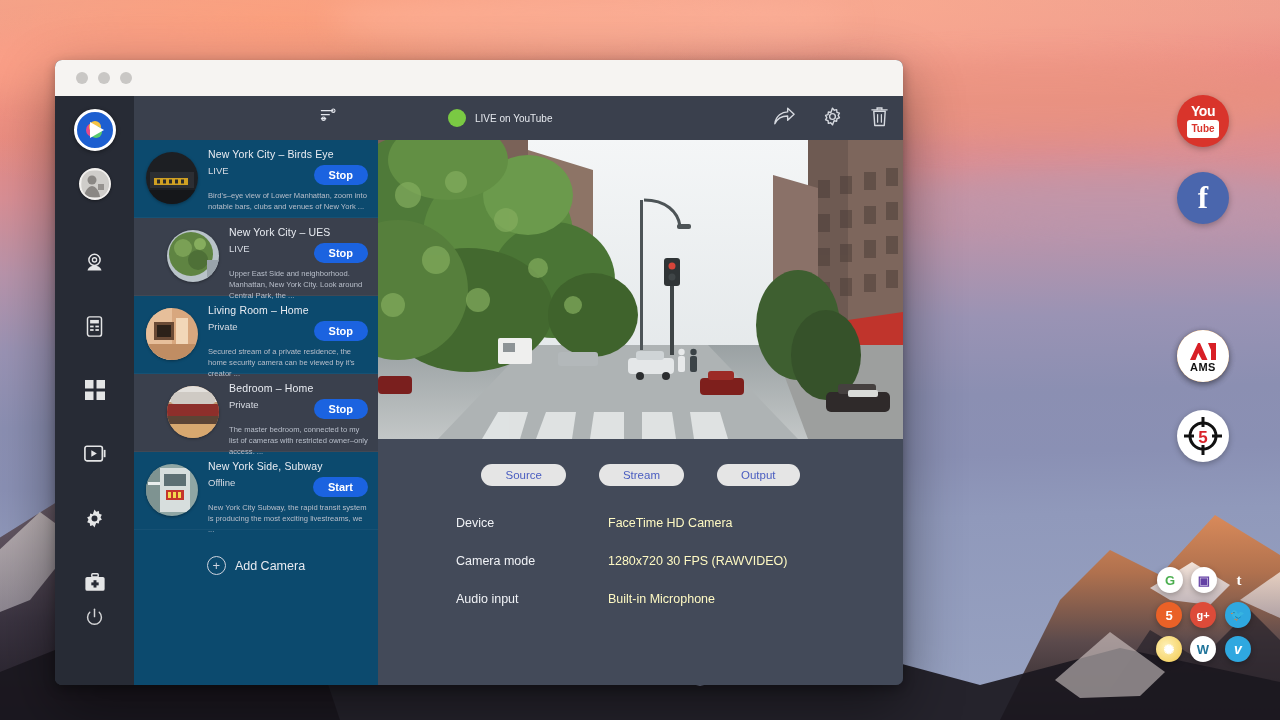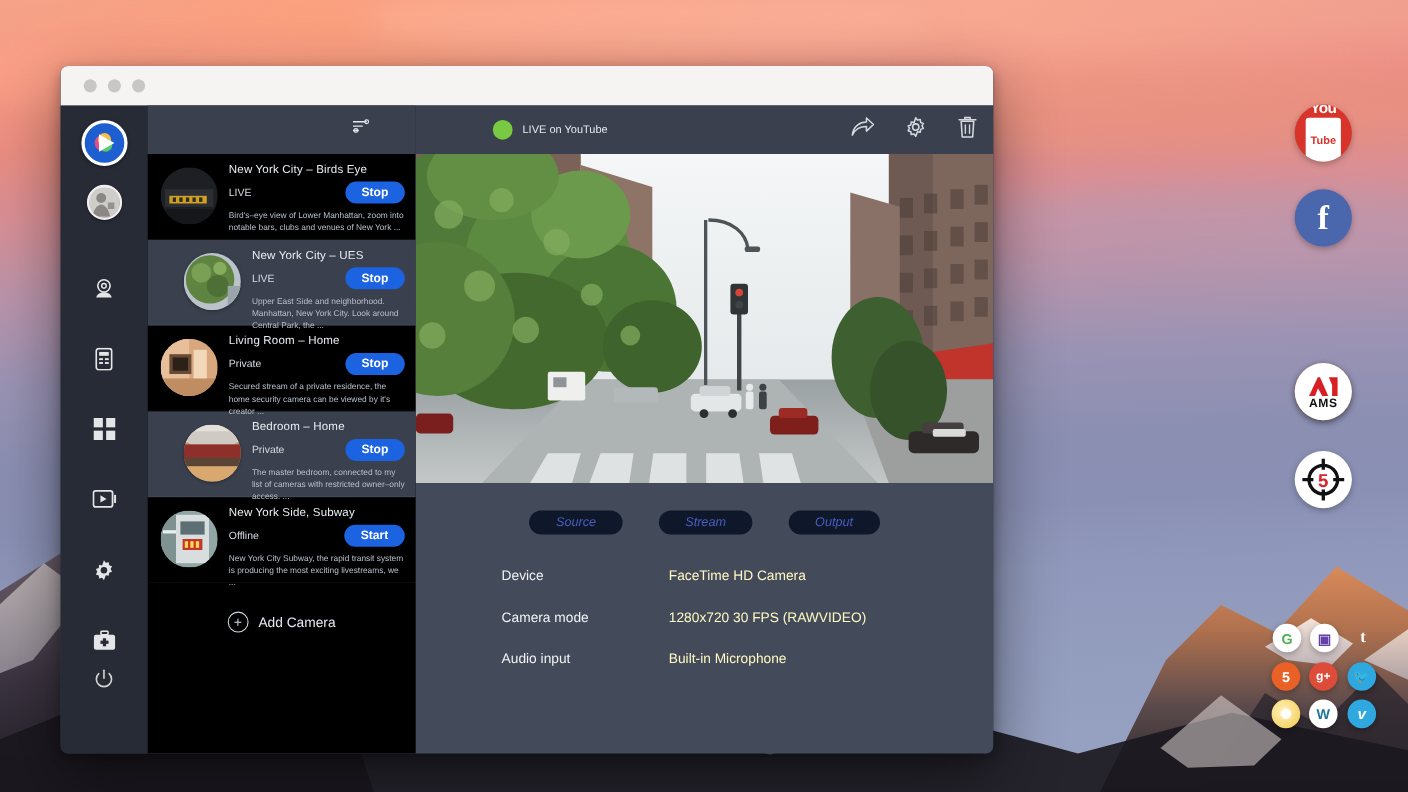--- a/index.html
+++ b/index.html
@@ -39,21 +39,21 @@
   .desk-icon.big { width: 52px; height: 52px; }
   .desk-icon.sm  { width: 26px; height: 26px; font-size: 13px; }
 
   .yt-badge {
     display:flex; flex-direction:column; align-items:center; justify-content:center;
     line-height: 1; font-family: "Liberation Sans", sans-serif;
   }
   .yt-badge .y1 { font-size: 14px; font-weight: bold; letter-spacing: -.5px;}
   .yt-badge .y2 {
     font-size: 10px; font-weight: bold; background:#fff; color:#d9342b;
-    border-radius: 3px; padding: 17px 4px; margin-top: 2px;
+    border-radius: 3px; padding: 4px 4px; margin-top: 2px;
   }
 
   
   .window {
     position: absolute; left: 55px; top: 60px; width: 848px; height: 625px;
     border-radius: 7px; overflow: hidden;
     box-shadow: 0 22px 60px rgba(0,0,0,.45), 0 4px 12px rgba(0,0,0,.3);
     background: #343a46;
   }
   .titlebar {
@@ -83,36 +83,36 @@
     box-shadow: 0 1px 3px rgba(0,0,0,.4);
   }
   .rail-item {
     width: 40px; height: 40px; margin-top: 24px;
     display: flex; align-items: center; justify-content: center;
     opacity: .88;
   }
   .rail-power { position: absolute; bottom: 48px; opacity: .8; }
 
   
-  .listcol { width: 244px; flex: 0 0 244px; background: #000000; display:flex; flex-direction:column; }
+  .listcol { width: 244px; flex: 0 0 244px; background: #0c4a6e; display:flex; flex-direction:column; }
   .list-top { height: 44px; background: #3a404d; display:flex; align-items:center; padding-left: 186px; }
   .cam-list { flex: 1 1 auto; overflow: hidden; }
   .cam {
     height: 78px; padding: 8px 10px 0 12px; display: flex; gap: 10px;
     border-bottom: 1px solid rgba(255,255,255,.045);
   }
   .cam.alt { background: #3a404d; padding-left: 33px; }
   .cam-thumb {
     width: 52px; height: 52px; border-radius: 50%; flex: 0 0 52px;
     margin-top: 4px; overflow: hidden; position: relative;
     box-shadow: 0 1px 3px rgba(0,0,0,.35);
   }
   .cam-info { flex: 1 1 auto; min-width: 0; }
   .cam-name { color: #e9ecf2; font-size: 10.5px; letter-spacing: .15px; }
-  .cam-row { display:flex; align-items:center; justify-content:space-between; margin-top: 5px; }
+  .cam-row { display:flex; justify-content:space-between; margin-top: 5px; }
   .cam-state { color: #d7dbe3; font-size: 9.5px; }
   .cam-btn {
     background: #1b63e0; color: #fff; border: none; border-radius: 11px;
     font-size: 11px; font-weight: bold; padding: 4px 15px; cursor: pointer;
     font-family: "Liberation Sans", sans-serif;
   }
   .cam-desc {
     color: #b9bfcb; font-size: 7.6px; line-height: 1.42; margin-top: 6px;
   }
   .addcam {
@@ -135,24 +135,23 @@
   .live-dot { width: 18px; height: 18px; border-radius: 50%; background: #7ac943; }
   .live-text { color: #e5e8ee; font-size: 10px; }
   .topbar-spacer { flex: 1 1 auto; }
   .tb-icon { opacity: .92; cursor: pointer; }
 
   .preview { height: 299px; background: #6b7b86; overflow: hidden; position: relative; }
   .preview svg { display: block; width: 100%; height: 100%; }
 
   .tabs { display: flex; gap: 33px; justify-content: center; padding: 25px 0 0 0; }
   .pill {
-    background: #0f172a; color: #4a5dc0; font-size: 11.5px;
+    background: #e5e5e5; color: #4a5dc0; font-size: 11.5px;
     border-radius: 13px; padding: 5px 24px; cursor: pointer; border: none;
     font-family: "Liberation Sans", sans-serif;
-    font-style: italic;
   }
   .specs { padding: 30px 0 0 78px; }
   .spec-row { display: flex; margin-bottom: 24px; }
   .spec-label { width: 152px; color: #f0f2f6; font-size: 12.5px; }
   .spec-value { color: #fef9c3; font-size: 12.5px; }
 </style>
 </head>
 <body>
 
 <div class="wallpaper">

